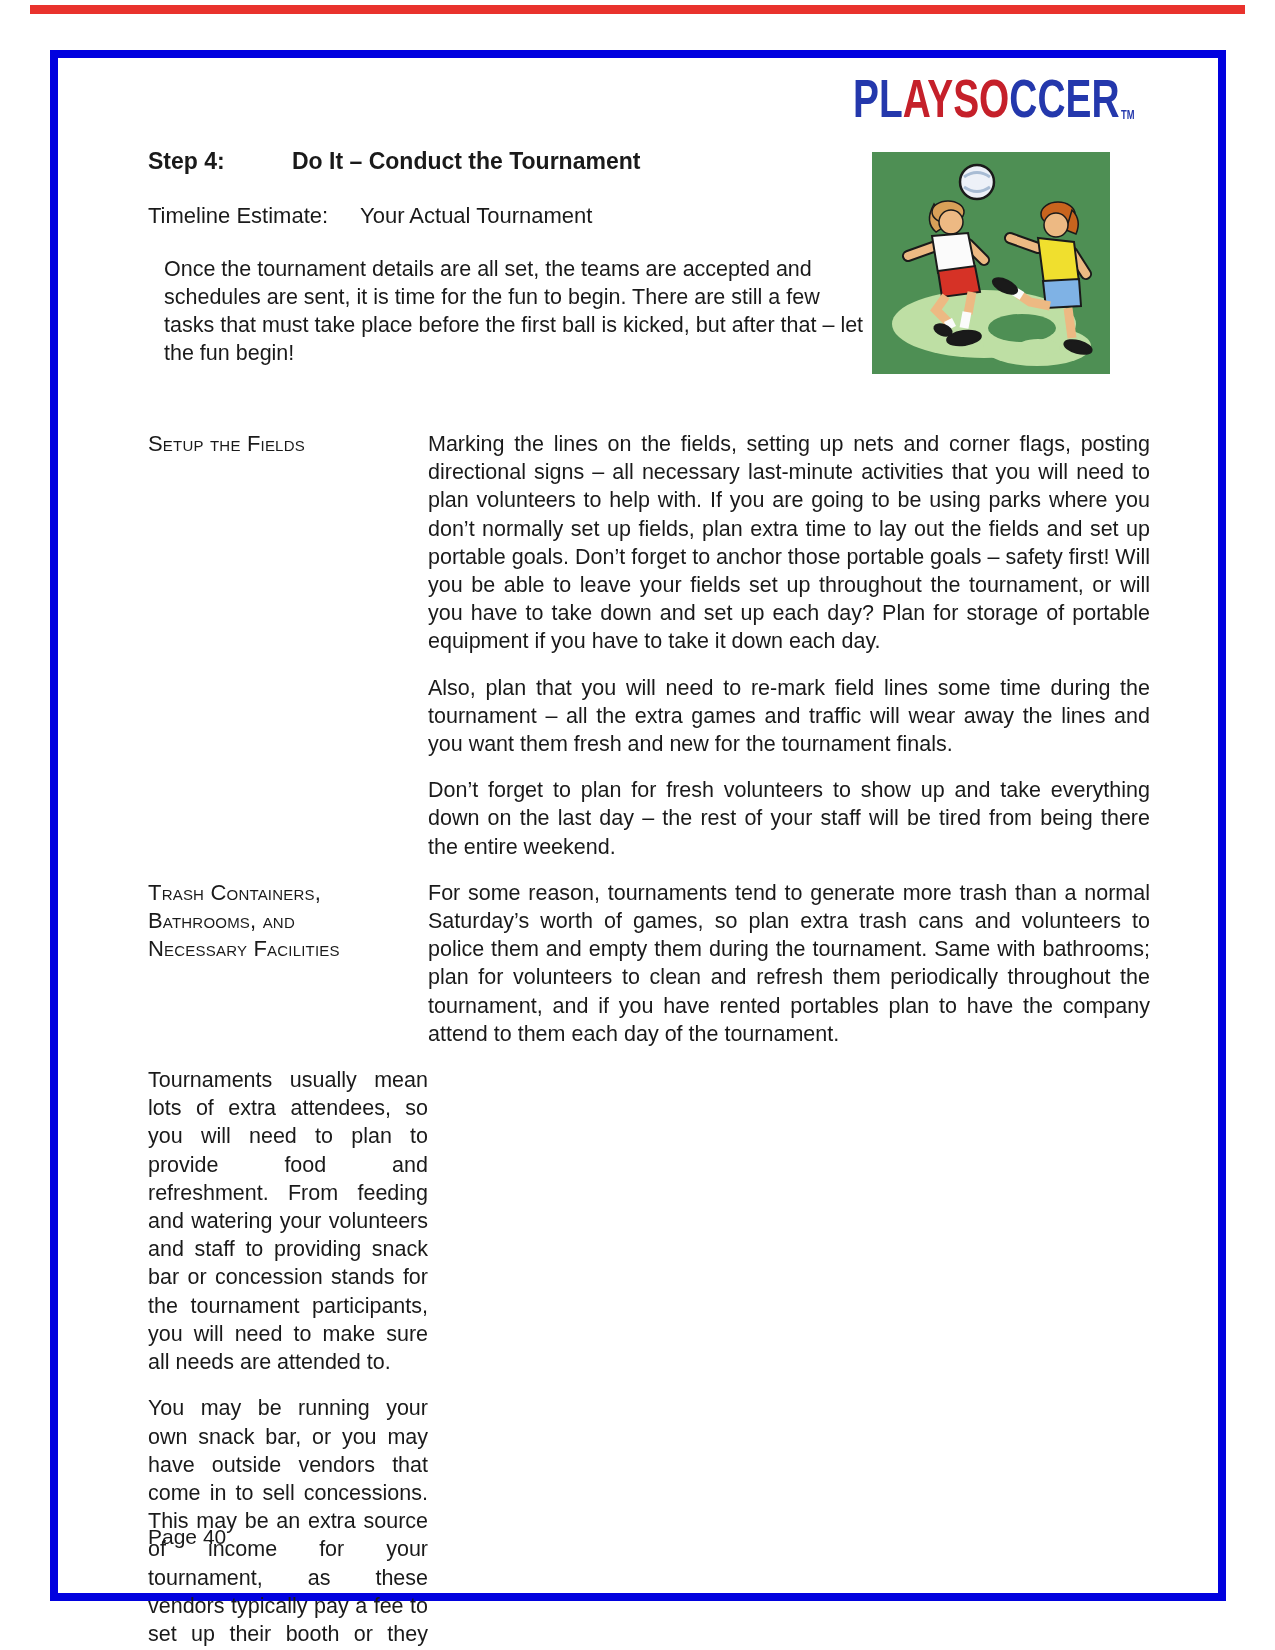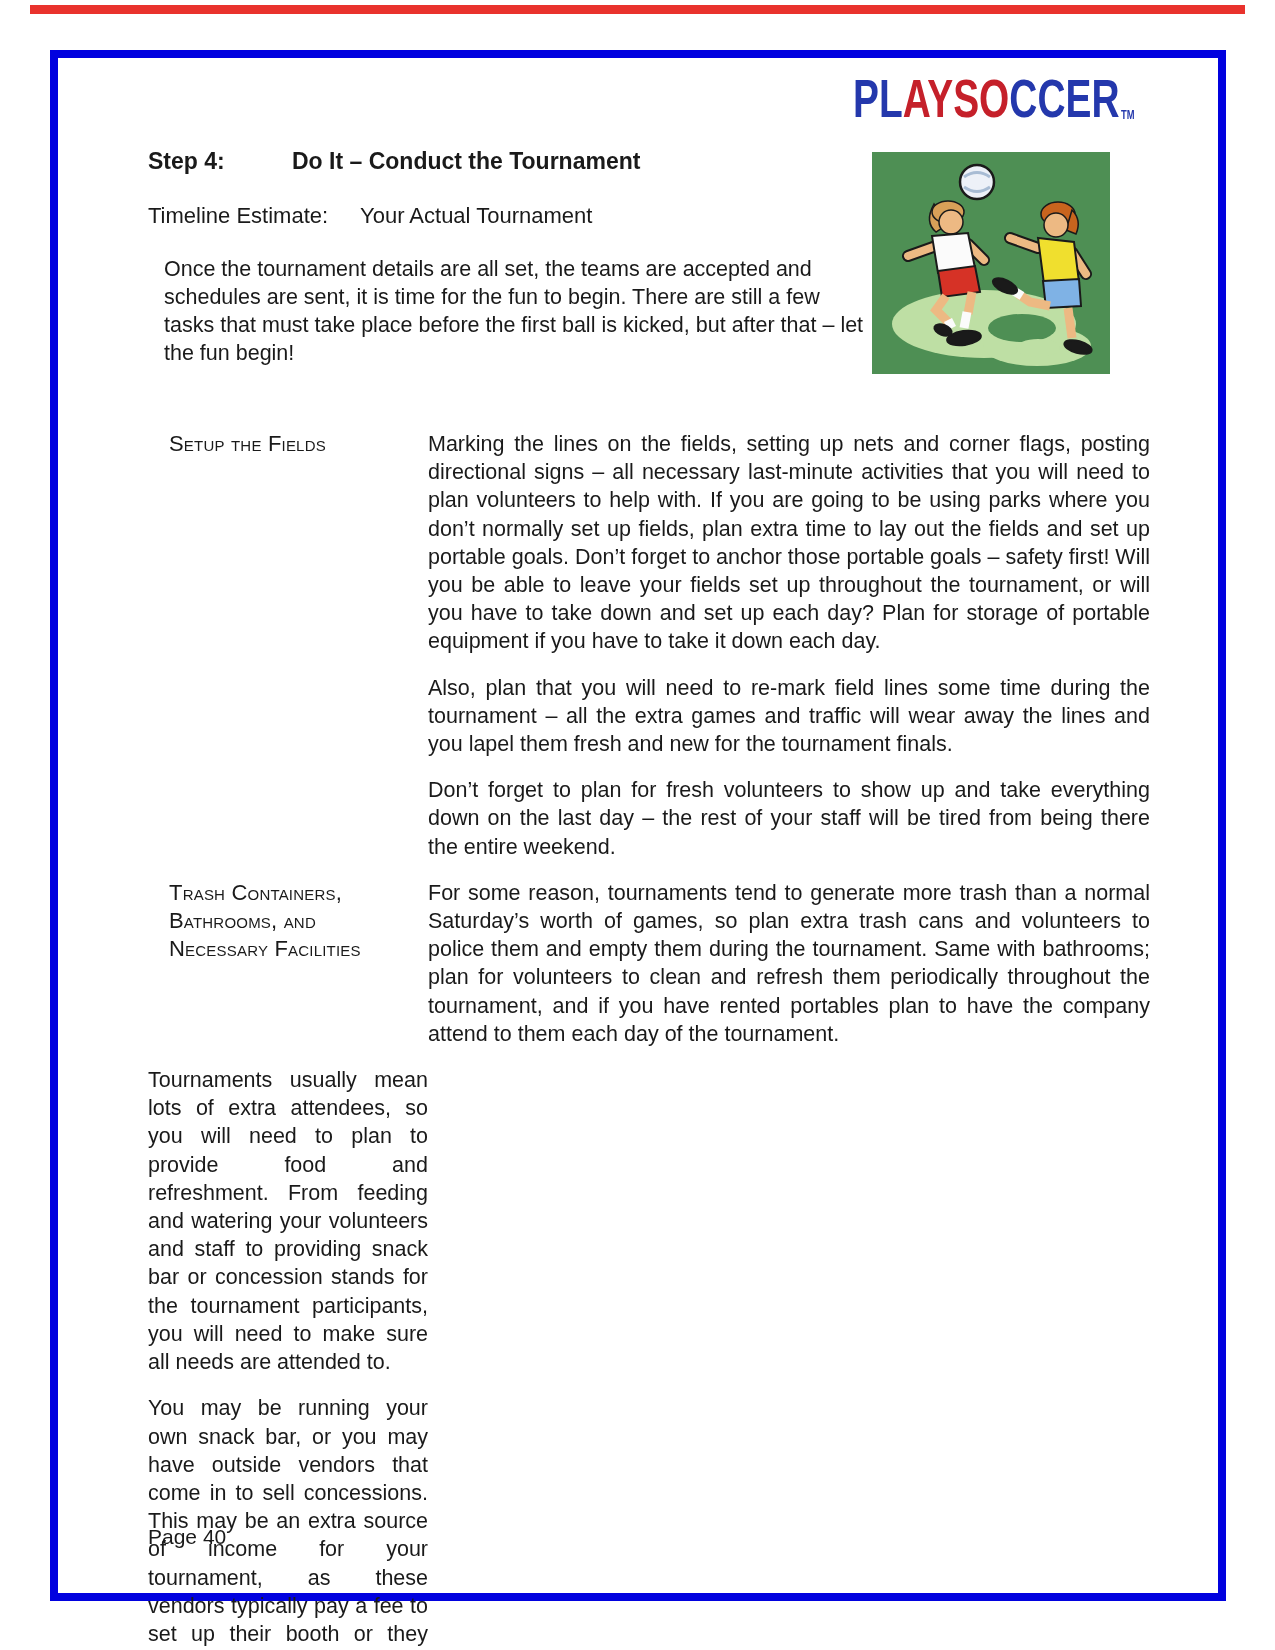--- a/index.html
+++ b/index.html
@@ -54,21 +54,20 @@
   }
   .section{
     display:grid;grid-template-columns:280px 722px;
     margin-bottom:18px;
   }
   .section-label{
     font-variant:small-caps;
     font-size:22px;line-height:28.2px;
     padding-right:28px;box-sizing:border-box;
     letter-spacing:0.2px;
-    margin-left:21px;
   }
   .section-body p{
     margin:0 0 18px 0;
     font-size:21.5px;line-height:28.2px;
     text-align:justify;
   }
   .section-body p:last-child{margin-bottom:0;}
   .footer{
     position:absolute;left:148px;top:1524px;width:980px;
     display:flex;justify-content:space-between;
@@ -149,21 +148,21 @@
     </g>
   </svg>
 </div>
 
 <div class="sections">
 
   <div class="section">
     <div class="section-label">Setup the Fields</div>
     <div class="section-body">
       <p>Marking the lines on the fields, setting up nets and corner flags, posting directional signs – all necessary last-minute activities that you will need to plan volunteers to help with. If you are going to be using parks where you don’t normally set up fields, plan extra time to lay out the fields and set up portable goals. Don’t forget to anchor those portable goals – safety first! Will you be able to leave your fields set up throughout the tournament, or will you have to take down and set up each day? Plan for storage of portable equipment if you have to take it down each day.</p>
-      <p>Also, plan that you will need to re-mark field lines some time during the tournament – all the extra games and traffic will wear away the lines and you lapel them fresh and new for the tournament finals.</p>
+      <p>Also, plan that you will need to re-mark field lines some time during the tournament – all the extra games and traffic will wear away the lines and you want them fresh and new for the tournament finals.</p>
       <p>Don’t forget to plan for fresh volunteers to show up and take everything down on the last day – the rest of your staff will be tired from being there the entire weekend.</p>
     </div>
   </div>
 
   <div class="section">
     <div class="section-label">Trash Containers, Bathrooms, and Necessary Facilities</div>
     <div class="section-body">
       <p>For some reason, tournaments tend to generate more trash than a normal Saturday’s worth of games, so plan extra trash cans and volunteers to police them and empty them during the tournament. Same with bathrooms; plan for volunteers to clean and refresh them periodically throughout the tournament, and if you have rented portables plan to have the company attend to them each day of the tournament.</p>
     </div>
   </div>

